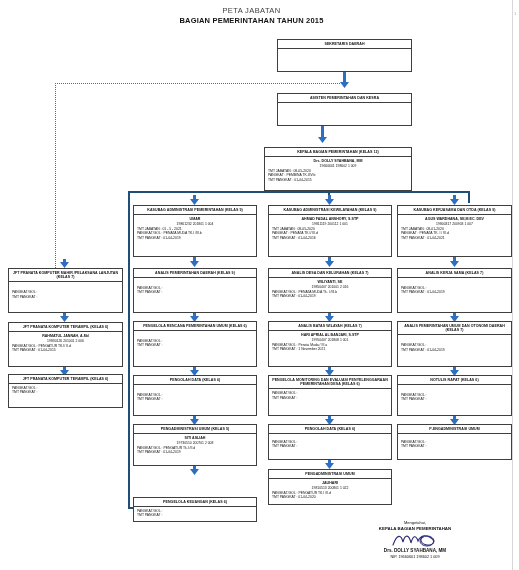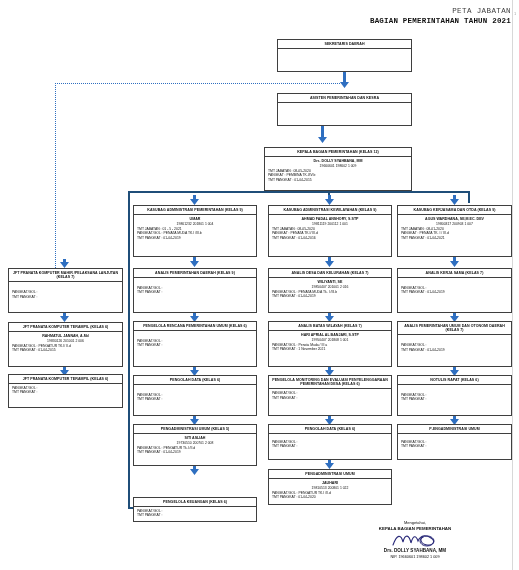--- a/index.html
+++ b/index.html
@@ -12,23 +12,22 @@
     position: relative;
     width: 519px;
     height: 570px;
     background: #ffffff;
     overflow: hidden;
   }
 
   
   .title-wrap {
     position: absolute;
-    left: 0; right: 8px; top: 6px;
-    text-align: right;
-    font-family: Liberation Mono, monospace;
+    left: 0; right: 16px; top: 6px;
+    text-align: center;
   }
   .title-1 {
     font-size: 7.5px;
     letter-spacing: 0.4px;
     color: #404040;
     line-height: 10px;
   }
   .title-2 {
     font-size: 7.5px;
     font-weight: bold;
@@ -128,21 +127,21 @@
 </head>
 <body>
 
 <div id="page">
 
   <div class="edge-line" style="right:6px;"></div>
   <div class="page-num">1</div>
 
   <div class="title-wrap">
     <div class="title-1">PETA JABATAN</div>
-    <div class="title-2">BAGIAN PEMERINTAHAN TAHUN 2021</div>
+    <div class="title-2">BAGIAN PEMERINTAHAN TAHUN 2015</div>
   </div>
 
   <div class="box" style="left:277px; top:39px; width:135px; height:33px;">
     <div class="box-head">SEKRETARIS DAERAH</div>
     <div class="box-body"></div>
   </div>
 
   <div class="arrow" style="left:340px; top:72px;">
     <svg width="9" height="16" viewBox="0 0 9 16">
         <path d="M3 0 H6 V10 H9 L4.5 16 L0 10 H3 Z" fill="#2f6fc0"></path>

